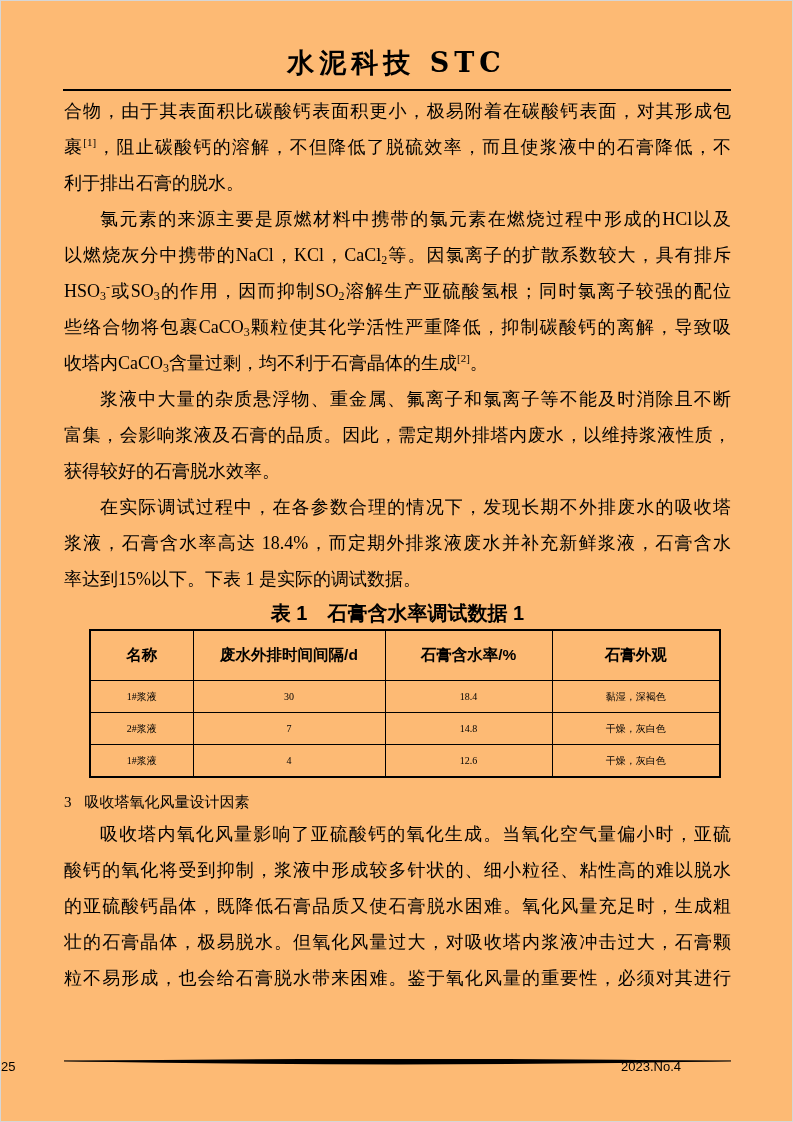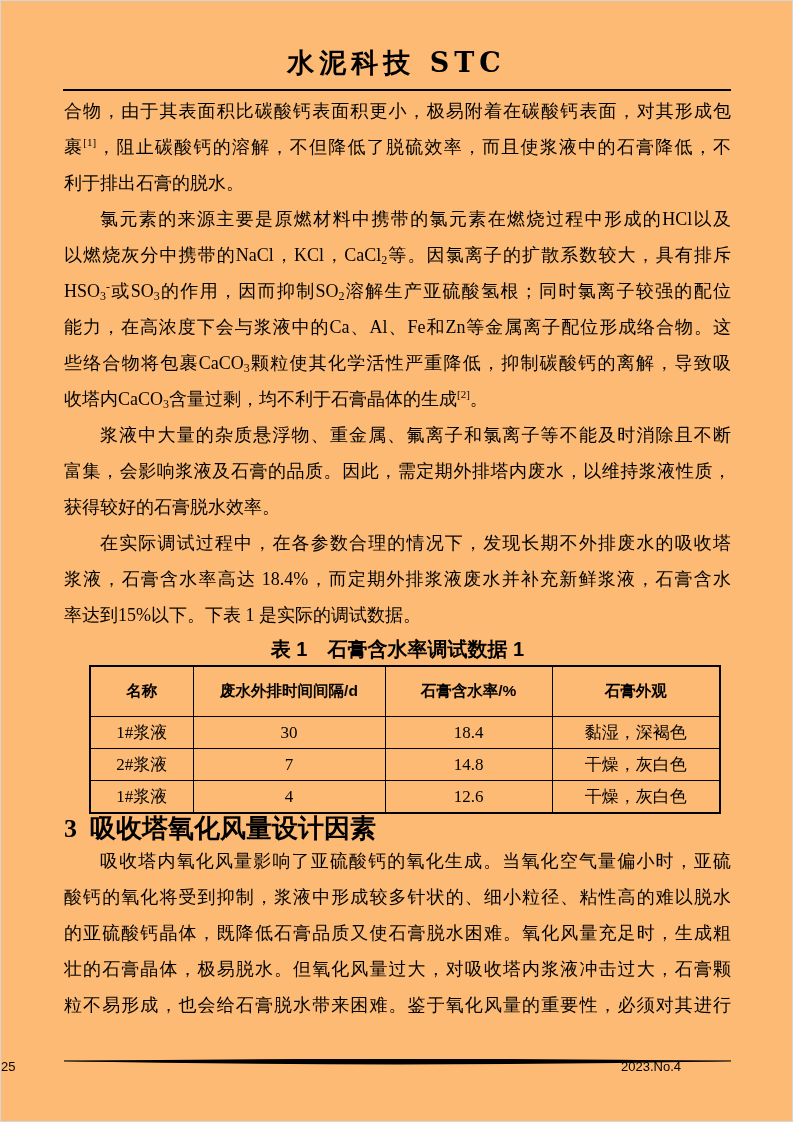--- a/index.html
+++ b/index.html
@@ -61,29 +61,30 @@
     height:33px;
     font-family:"Liberation Sans","DejaVu Sans",sans-serif;
     font-size:15.5px;
     font-weight:bold;
     text-align:center;vertical-align:middle;
     padding:8px;
   }
   table.data-table td{
     border:1px solid #000;
     height:31px;
-    font-size:17px;
+    font-size:10px;
     text-align:center;vertical-align:middle;
     padding:0;
   }
   table.data-table{border:2px solid #000;}
   .section-heading{
+    margin-top:10px;
     font-family:"Liberation Sans","DejaVu Sans",sans-serif;
-    font-weight:bold;
-    font-size:26px;
+    font-weight:normal;
+    font-size:15px;
     line-height:28px;
   }
   .section-heading .sec-num{margin-right:13px;font-family:"Liberation Serif",serif;}
   .footer-rule{position:absolute;top:1051px;left:63px;width:667px;height:7px;}
   .footer-page{
     position:absolute;top:1058px;left:0;width:100%;
     text-align:left;
     font-family:"Liberation Sans","DejaVu Sans",sans-serif;
     font-size:13px;
   }
@@ -103,21 +104,20 @@
 
   <div class="content">
 
     <div class="line fill">合物，由于其表面积比碳酸钙表面积更小，极易附着在碳酸钙表面，对其形成包</div>
     <div class="line fill"><span>裹</span><sup class="fnref">[1]</sup><span>，阻止碳酸钙的溶解，不但降低了脱硫效率，而且使浆液中的石膏降低，不</span></div>
     <div class="line end">利于排出石膏的脱水。</div>
 
     <div class="line fill ind">氯元素的来源主要是原燃材料中携带的氯元素在燃烧过程中形成的HCl以及</div>
     <div class="line fill"><span>以燃烧灰分中携带的NaCl，KCl，CaCl</span><sub class="chem">2</sub><span>等。因氯离子的扩散系数较大，具有排斥</span></div>
     <div class="line fill"><span>HSO</span><sub class="chem">3</sub><sup class="chem">-</sup><span>或SO</span><sub class="chem">3</sub><span>的作用，因而抑制SO</span><sub class="chem">2</sub><span>溶解生产亚硫酸氢根；同时氯离子较强的配位</span></div>
-    <div class="line fill">能力，在高浓度下会与浆液中的Ca、Al、Fe和Zn等金属离子配位形成络合物。这</div>
     <div class="line fill"><span>些络合物将包裹CaCO</span><sub class="chem">3</sub><span>颗粒使其化学活性严重降低，抑制碳酸钙的离解，导致吸</span></div>
     <div class="line end"><span>收塔内CaCO</span><sub class="chem">3</sub><span>含量过剩，均不利于石膏晶体的生成</span><sup class="fnref">[2]</sup><span>。</span></div>
 
     <div class="line fill ind">浆液中大量的杂质悬浮物、重金属、氟离子和氯离子等不能及时消除且不断</div>
     <div class="line fill">富集，会影响浆液及石膏的品质。因此，需定期外排塔内废水，以维持浆液性质，</div>
     <div class="line end">获得较好的石膏脱水效率。</div>
 
     <div class="line fill ind">在实际调试过程中，在各参数合理的情况下，发现长期不外排废水的吸收塔</div>
     <div class="line fill">浆液，石膏含水率高达 18.4%，而定期外排浆液废水并补充新鲜浆液，石膏含水</div>
     <div class="line end">率达到15%以下。下表 1 是实际的调试数据。</div>

